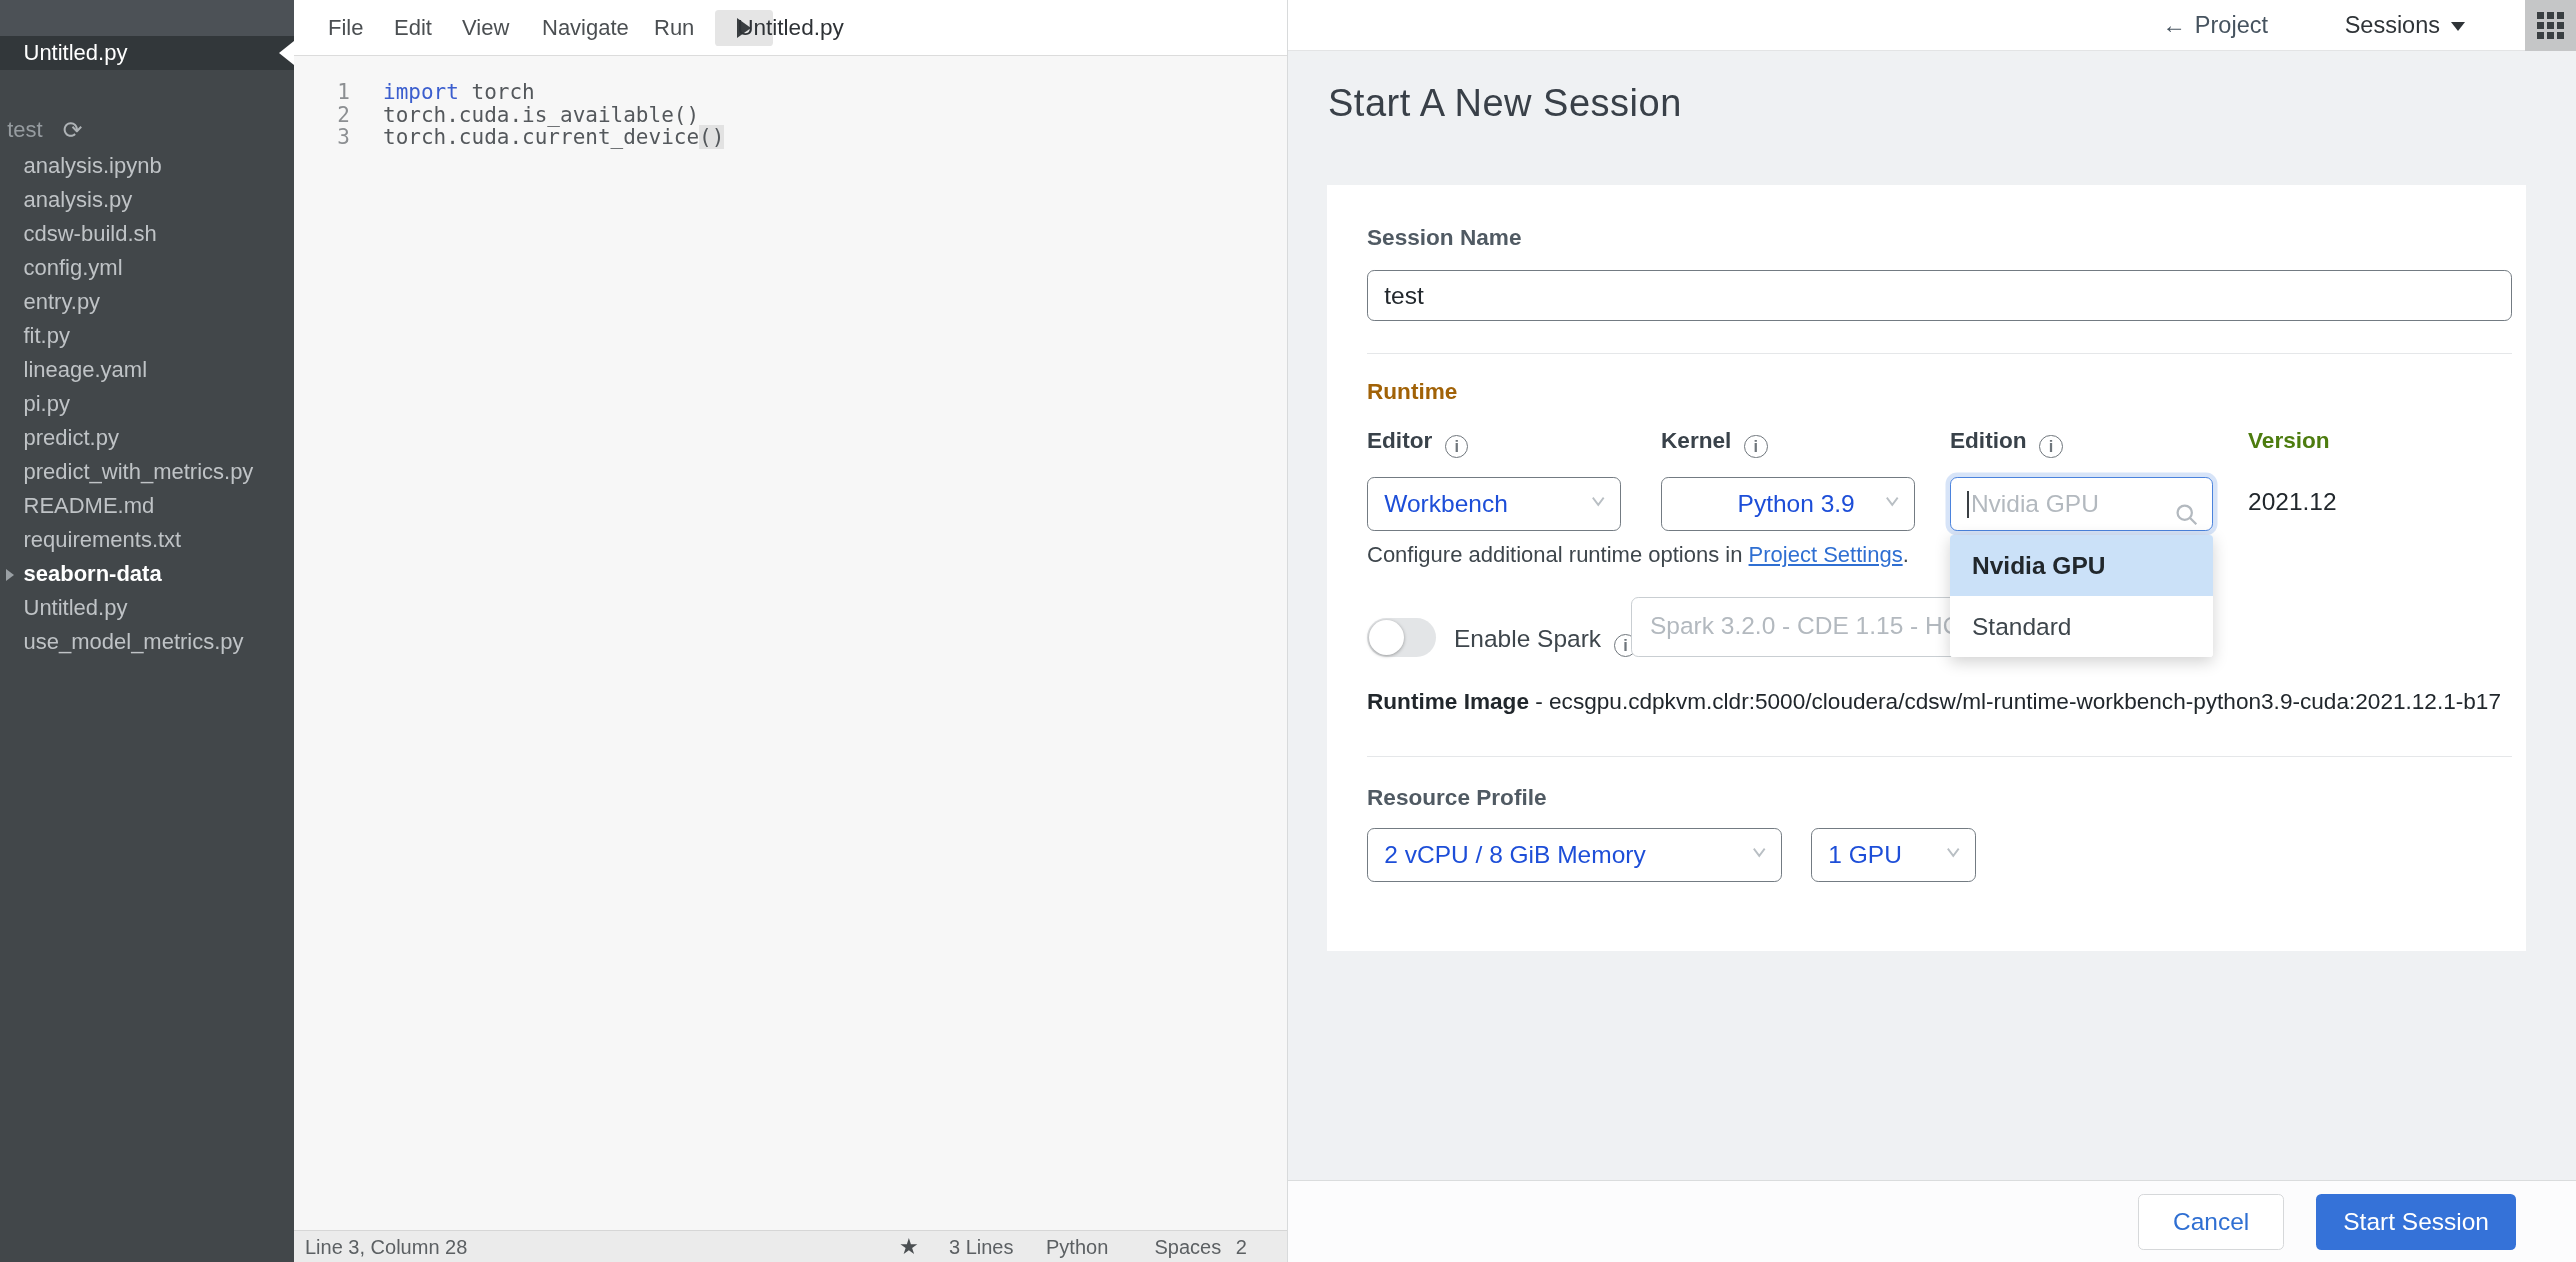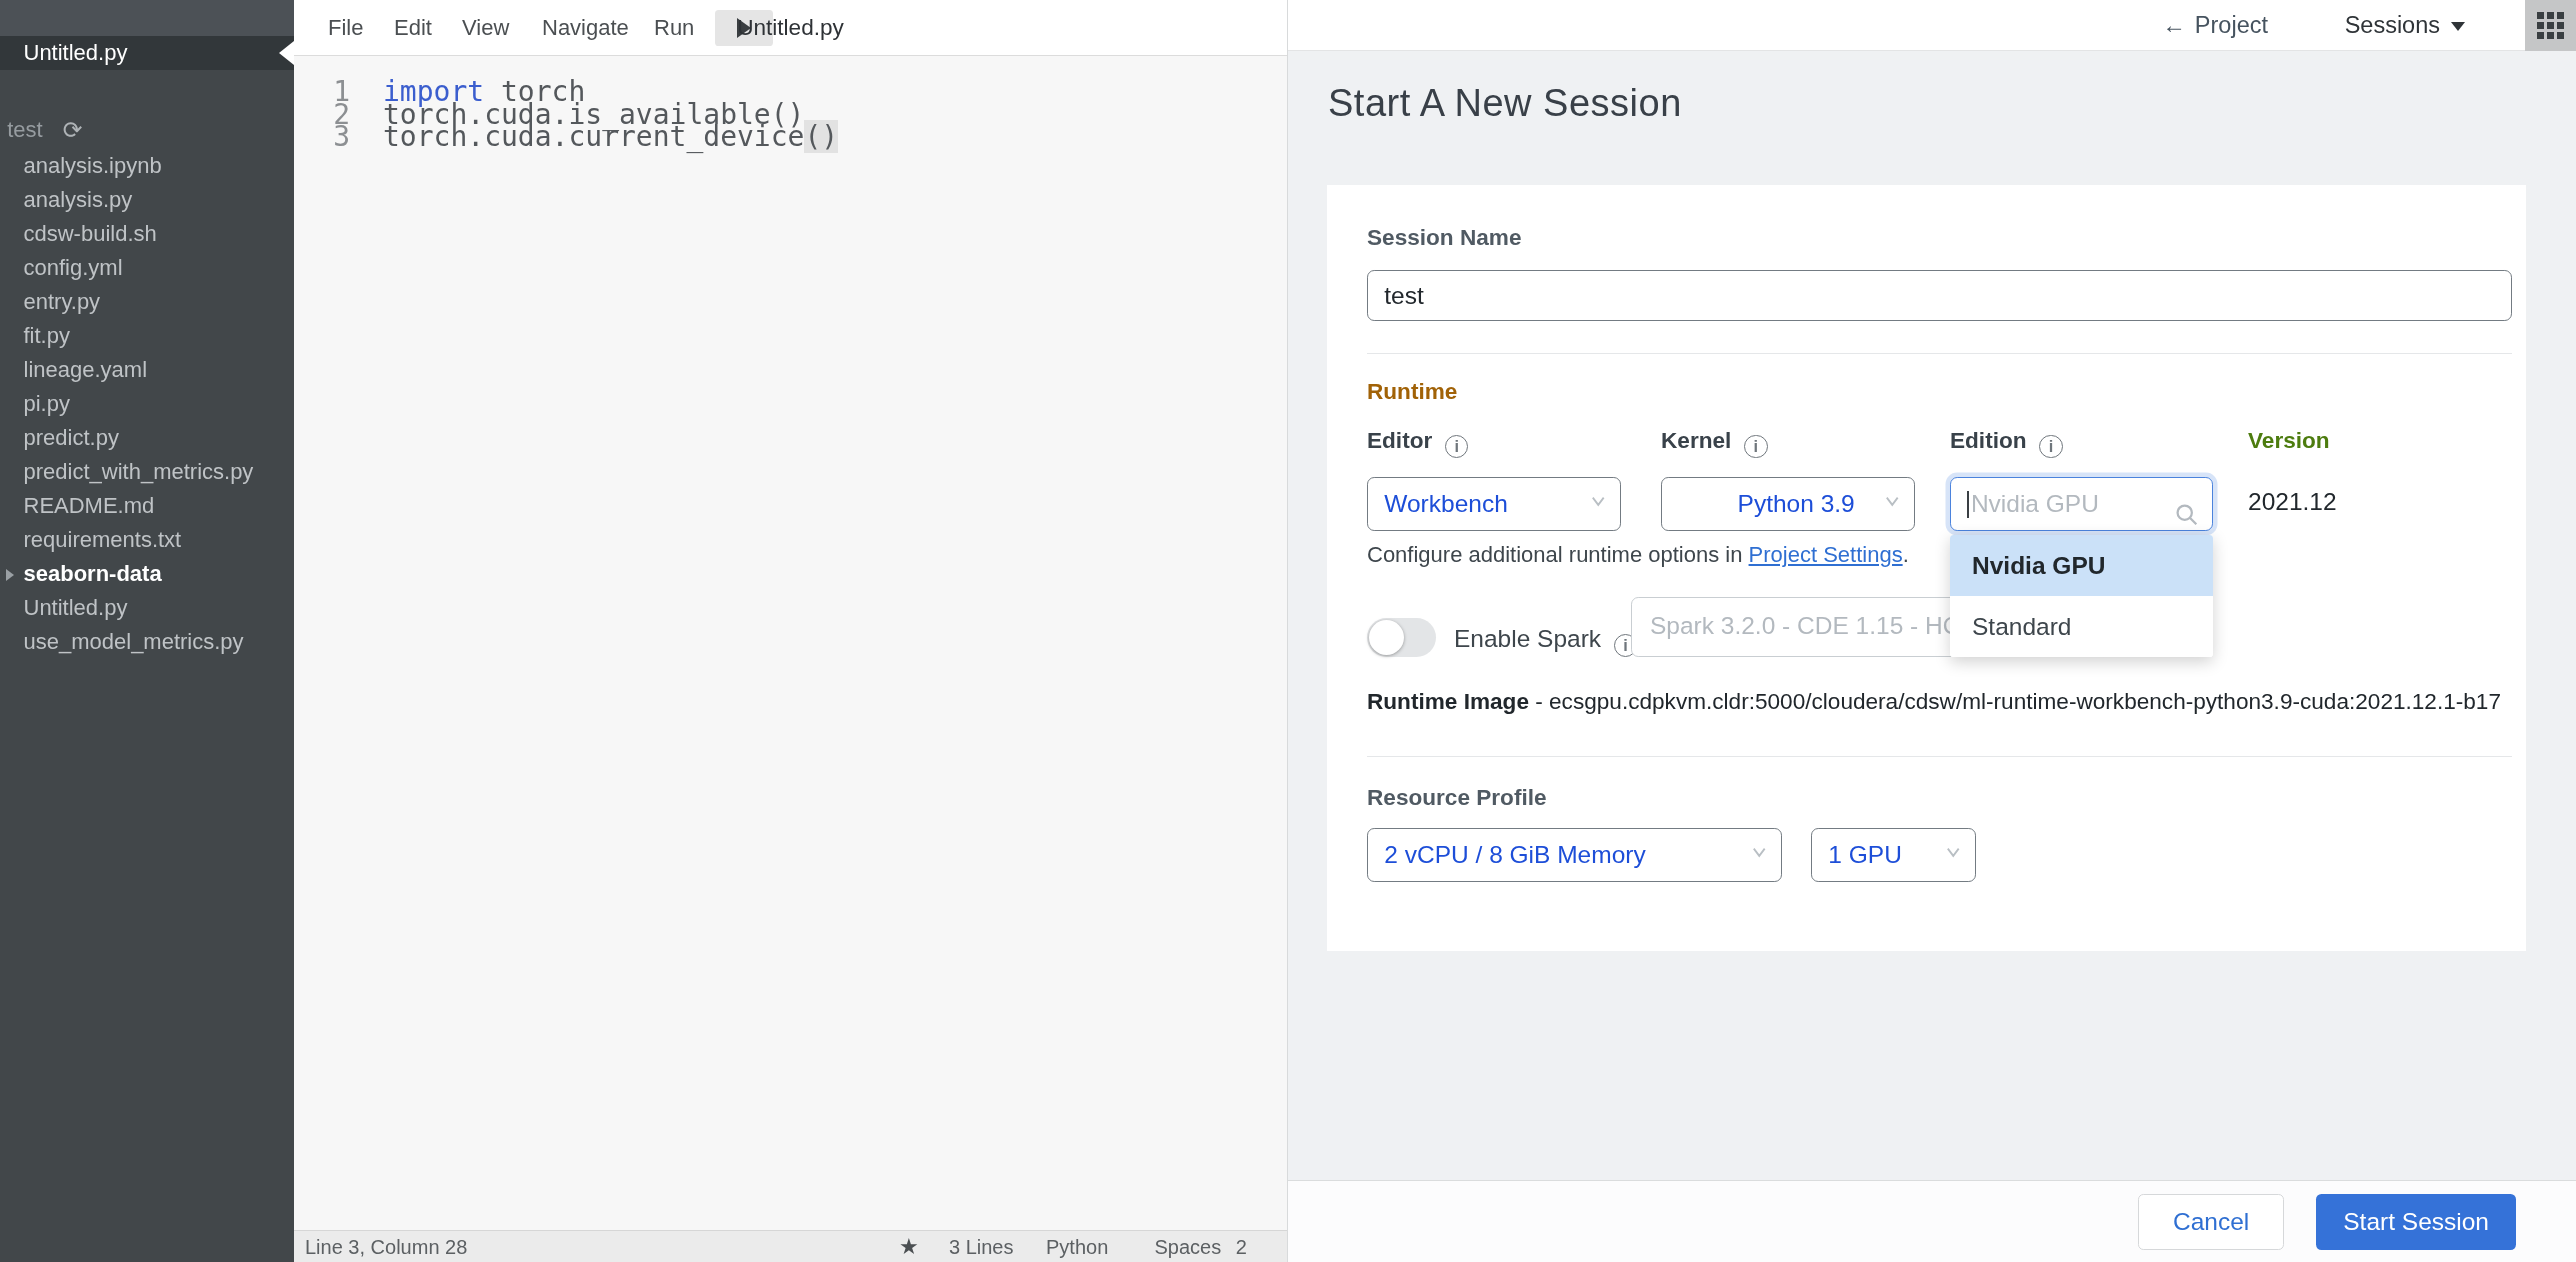--- a/index.html
+++ b/index.html
@@ -18,21 +18,21 @@
   .file-item.folder { color:#ffffff; font-weight:bold; }
   .folder-arrow { position:absolute; left:6.3px; top:11.8px; width:0; height:0; border-top:6.3px solid transparent; border-bottom:6.3px solid transparent; border-left:8.2px solid #9aa0a4; }
 
   
   #editor { position:absolute; left:294px; top:0; width:993px; height:1263px; background:#f7f7f7; }
   #menubar { position:absolute; left:0; top:0; width:100%; height:56px; background:#ffffff; border-bottom:0.9px solid #dcdcdc; }
   .menu-item { position:absolute; top:0; height:56px; line-height:56px; color:#4b4f52; font-size:22px; }
   #run-button { position:absolute; left:421px; top:10px; width:58px; height:36px; background:#e5e5e5; border-radius:3.6px; display:flex; align-items:center; justify-content:center; }
   #play-icon { width:0; height:0; border-top:10px solid transparent; border-bottom:10px solid transparent; border-left:14.5px solid #3a3e41; }
   #editor-title { position:absolute; left:50%; transform:translateX(-50%); top:0; height:56px; line-height:56px; font-size:22.6px; color:#2e3236; }
-  #code { position:absolute; left:0; top:56px; width:100%; font-family:"DejaVu Sans Mono","Liberation Mono",monospace; font-size:28px; padding-top:25px; }
+  #code { position:absolute; left:0; top:56px; width:100%; font-family:"DejaVu Sans Mono","Liberation Mono",monospace; font-size:21px; padding-top:25px; }
   .code-line { height:22.6px; line-height:22.6px; white-space:pre; }
   .gutter { display:inline-block; width:56px; text-align:right; color:#8c8f92; margin-right:33px; }
   .tok-plain { color:#54585c; }
   .tok-kw { color:#3b5ece; }
   .tok-bracket { color:#54585c; background:#e2e2e2; }
   #statusbar { position:absolute; left:0; bottom:0; width:100%; height:33px; background:#ebebeb; border-top:0.9px solid #d6d6d6; font-size:20px; color:#5c6063; }
   #status-linecol { position:absolute; left:11px; top:0; line-height:32px; }
   #status-star { position:absolute; left:605px; top:0; line-height:32px; color:#4b4f52; font-size:22px; }
   #status-lines { position:absolute; left:655px; top:0; line-height:32px;text-align:center; }
   #status-lang { position:absolute; left:752px; top:0; line-height:32px; }

